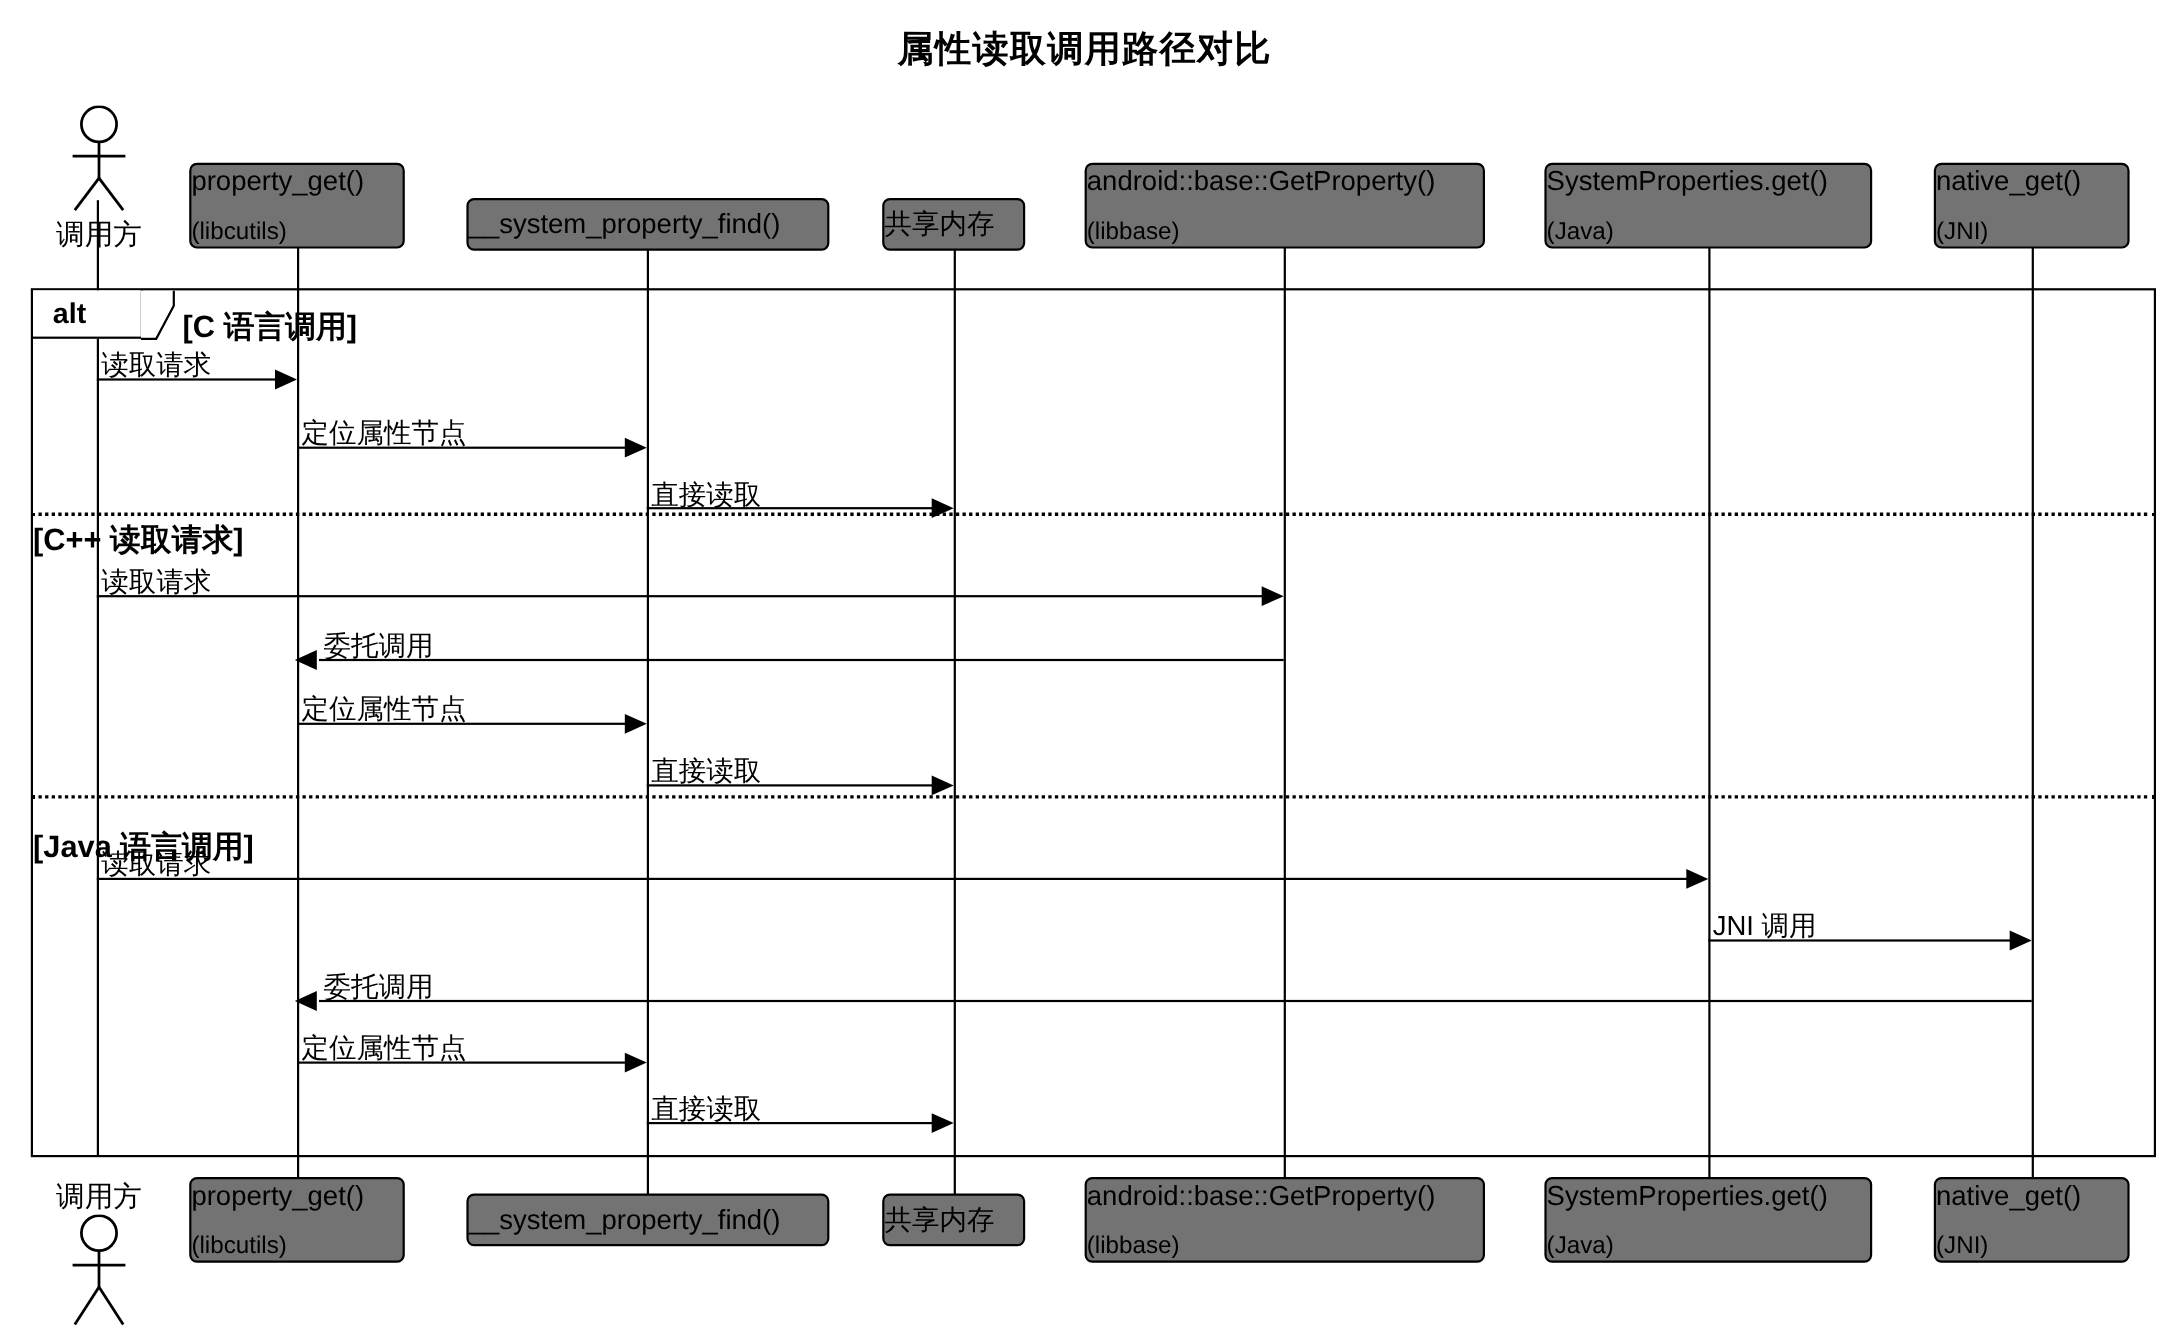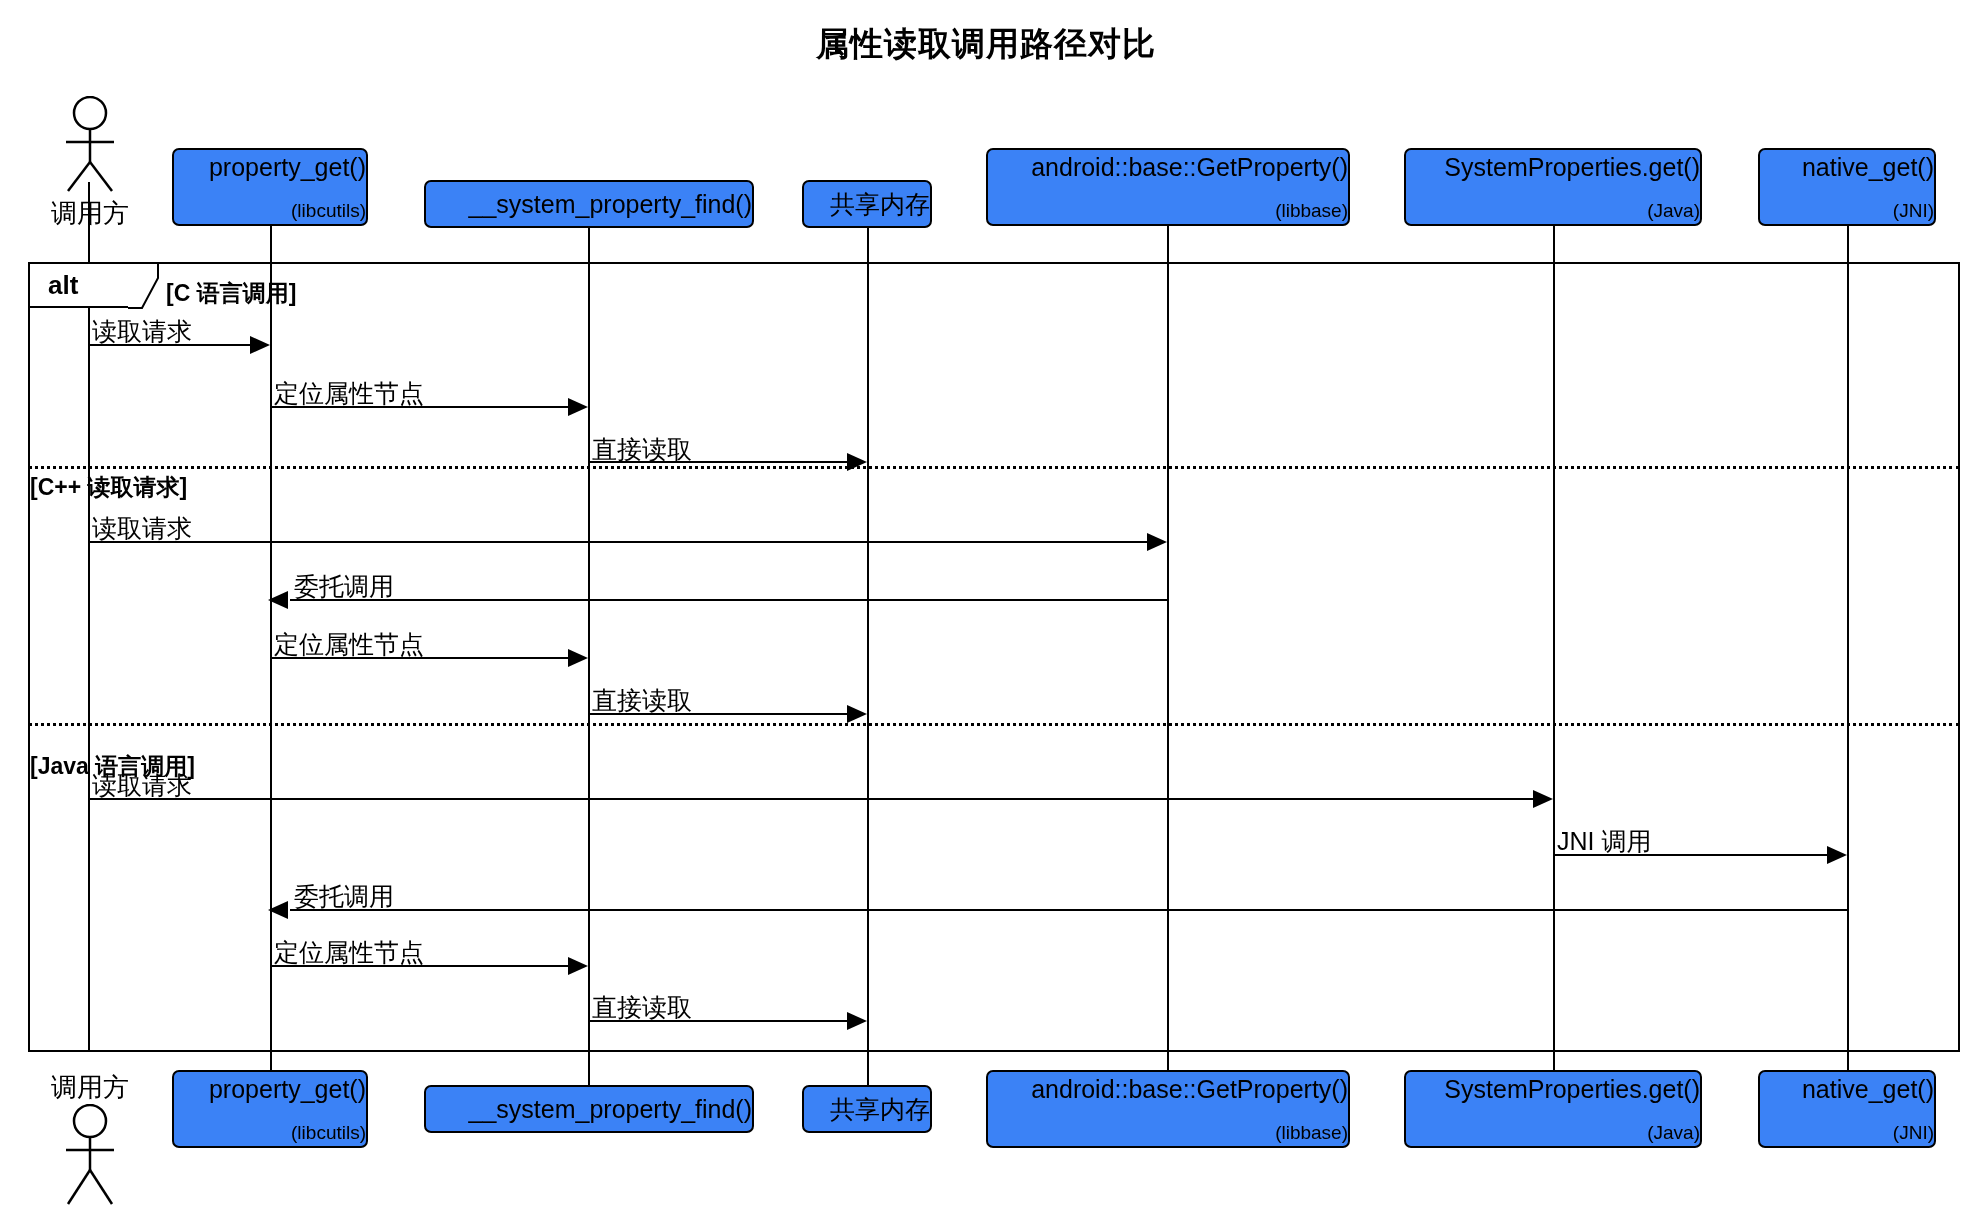--- a/index.html
+++ b/index.html
@@ -27,31 +27,31 @@
     font-size: 33px;
     font-weight: bold;
     letter-spacing: 1px;
   }
   
   .pbox {
     position: absolute;
     box-sizing: border-box;
     border: 2px solid #000;
     border-radius: 7px;
-    background: #3b82f6;
+    background: #737373;
     display: flex;
     flex-direction: column;
-    align-items: flex-end;
+    align-items: flex-start;
     justify-content: center;
     font-size: 25px;
     line-height: 1.22;
     text-align: center;
     white-space: nowrap;
   }
-  .pbox .l2 { font-size: 19px; margin-top: 16px; }
+  .pbox .l2 { font-size: 22px; margin-top: 16px; }
 
   
   .lifeline {
     position: absolute;
     width: 0;
     border-left: 2px solid #000;
   }
 
   
   .actor {
@@ -78,21 +78,21 @@
     border-right: 2px solid #000;
     border-bottom: 2px solid #000;
     font-weight: bold;
     font-size: 26px;
     display: flex;
     align-items: center;
     padding-left: 18px;
   }
   .guard {
     position: absolute;
-    font-size: 23px;
+    font-size: 28px;
     font-weight: bold;
     white-space: nowrap;
   }
   .divider {
     position: absolute;
     height: 0;
     border-top: 3px dotted #000;
   }
 
   

